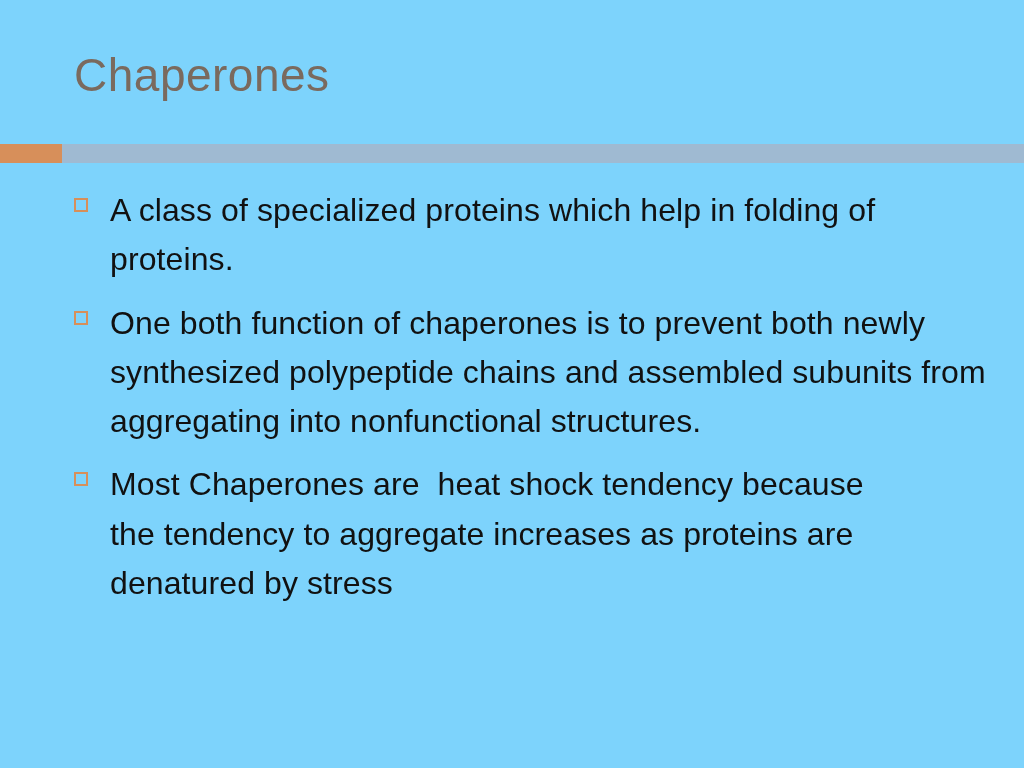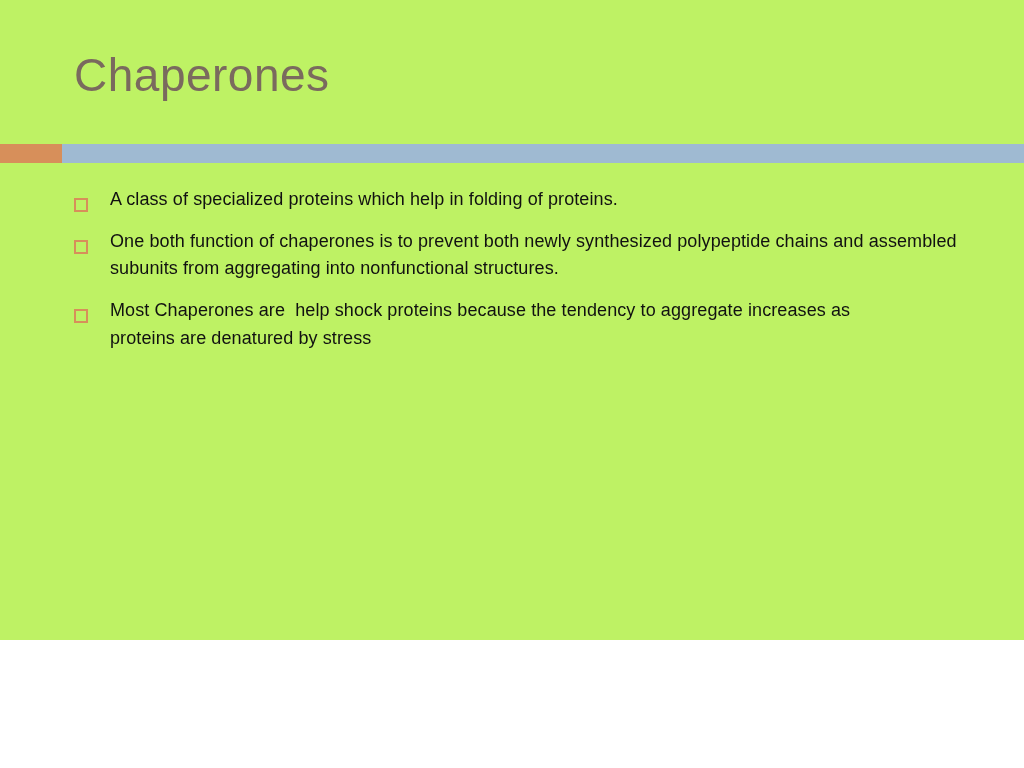--- a/index.html
+++ b/index.html
@@ -10,22 +10,22 @@
   body {
     width: 1024px;
     height: 768px;
     background: #ffffff;
     font-family: "Liberation Sans", sans-serif;
     overflow: hidden;
   }
   .slide {
     position: relative;
     width: 1024px;
-    height: 640px;
-    background: #bef264;
+    height: 768px;
+    background: #7dd3fc;
   }
   .slide-title {
     position: absolute;
     left: 74px;
     top: 50px;
     font-size: 46px;
     line-height: 1.1;
     color: #7a6a5e;
     font-weight: normal;
     letter-spacing: 0.5px;
@@ -60,21 +60,21 @@
   .bullet-marker {
     flex: 0 0 auto;
     width: 14px;
     height: 14px;
     border: 2px solid #d78f5a;
     margin-top: 12px;
     margin-right: 22px;
   }
   .bullet-text {
     flex: 1 1 auto;
-    font-size: 18px;
+    font-size: 32px;
     line-height: 1.54;
     color: #111111;
     letter-spacing: 0.1px;
   }
   .bullet-text .b {
     font-weight: normal;
   }
   .bullet-text .sp {
     white-space: pre;
     margin-top: 28px;
@@ -101,18 +101,18 @@
     </div>
 
     <div class="bullet-item">
       <span class="bullet-marker"></span>
       <span class="bullet-text w2">One both function of chaperones is to prevent both newly synthesized polypeptide chains and assembled subunits from aggregating into nonfunctional structures.</span>
     </div>
 
     <div class="bullet-item">
       <span class="bullet-marker"></span>
       <span class="bullet-text w3">
-        <span class="b">Most Chaperones</span><span class="sp"> are  </span><span class="b">help shock proteins</span><span> because the tendency to aggregate increases as proteins are denatured by stress</span>
+        <span class="b">Most Chaperones</span><span class="sp"> are  </span><span class="b">heat shock tendency</span><span> because the tendency to aggregate increases as proteins are denatured by stress</span>
       </span>
     </div>
 
   </div>
 </div>
 
 </body></html>

